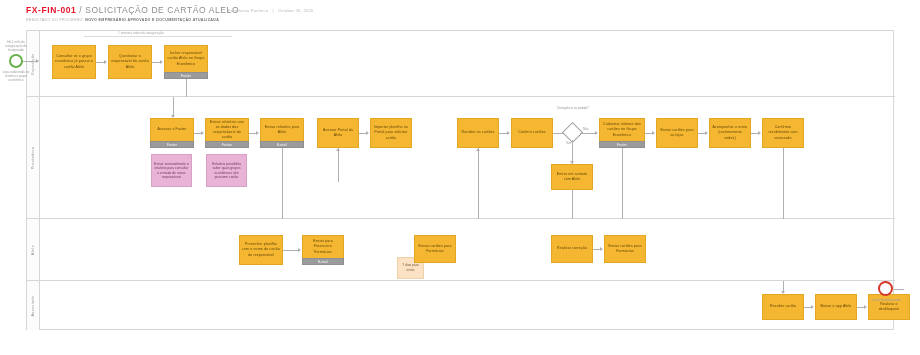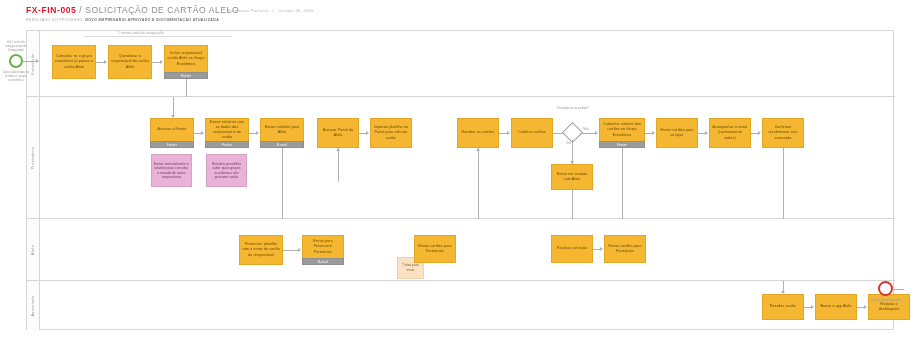--- a/index.html
+++ b/index.html
@@ -78,21 +78,21 @@
   .grp { position:absolute; border-top:1px solid #dcdcdc; }
   .grp-lbl { position:absolute; font-size:3.2px; color:#a5a5a5; white-space:nowrap; }
 </style>
 </head>
 <body>
 
 <div id="root">
 
   <div class="hdr">
     <div class="hdr-title">
-      <span class="hdr-code">FX-FIN-005</span><span> / </span><span>SOLICITAÇÃO DE CARTÃO ALELO</span>
+      <span class="hdr-code">FX-FIN-001</span><span> / </span><span>SOLICITAÇÃO DE CARTÃO ALELO</span>
     </div>
     <div class="hdr-sub">
       <span>RESULTADO DO PROCESSO: </span><b>NOVO EMPRESÁRIO APROVADO E DOCUMENTAÇÃO ATUALIZADA</b>
     </div>
   </div>
   <div class="hdr-right">
     <span>Farmácias Pacheco</span><span class="sep">|</span><span>October 26, 2020</span>
   </div>
 
   <div class="pool">

